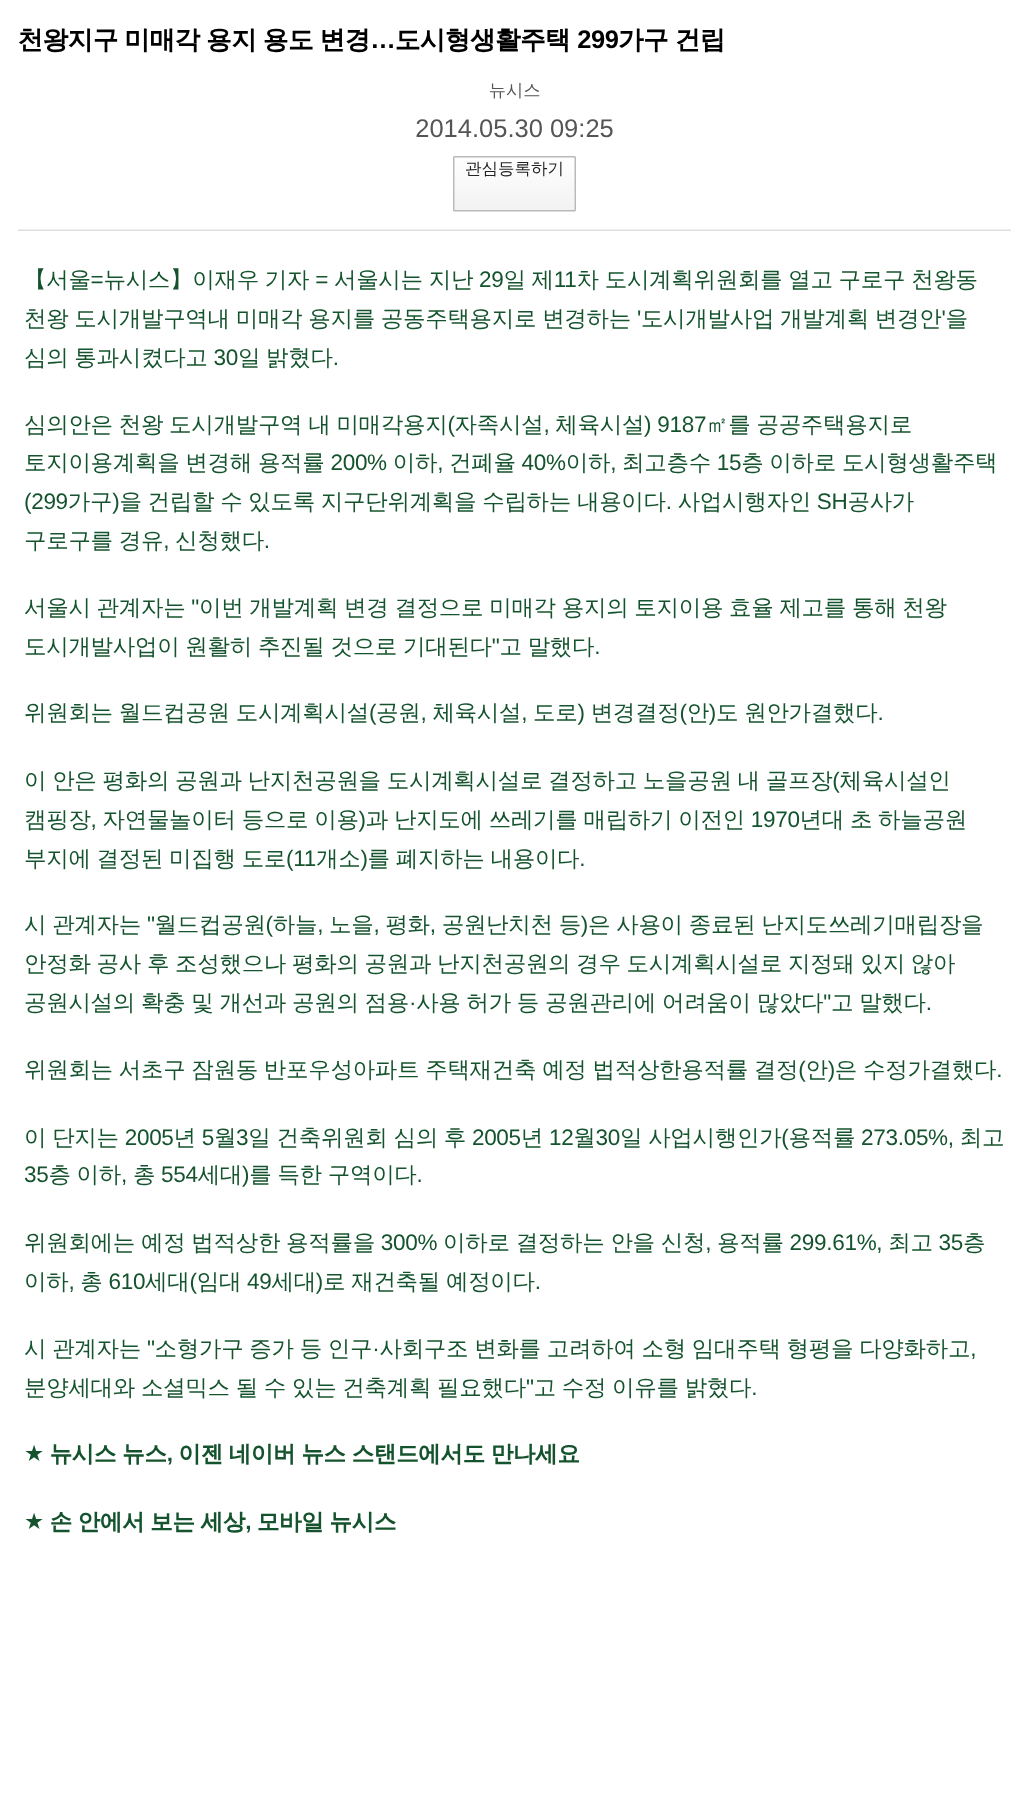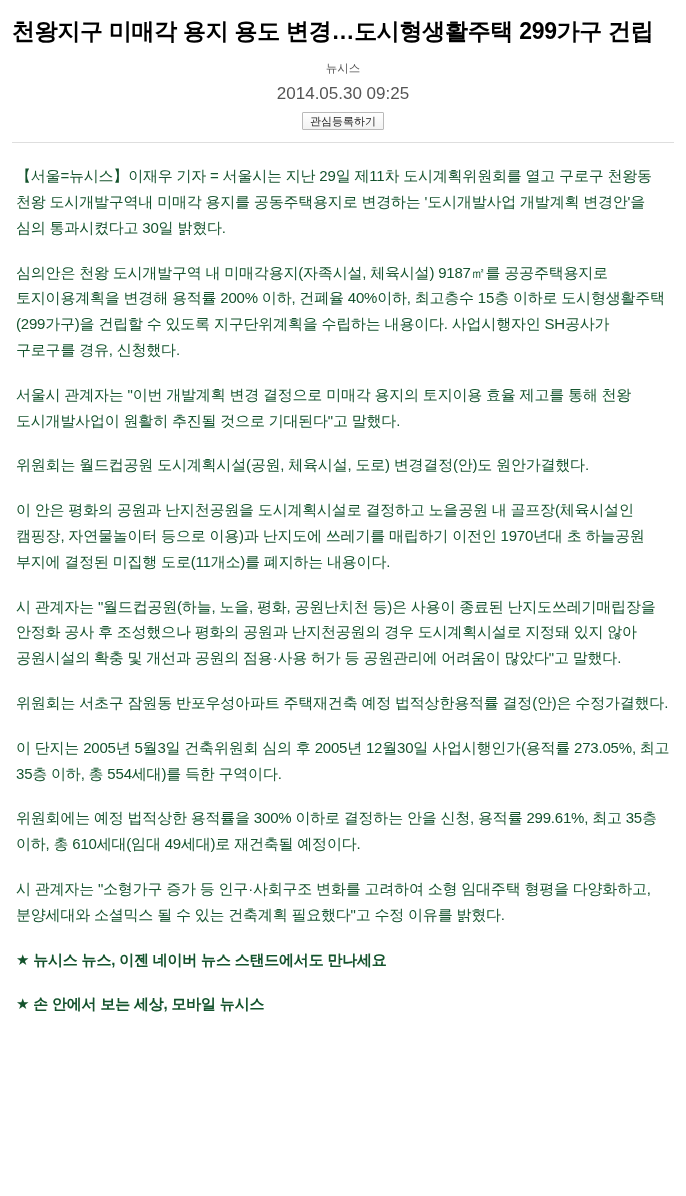--- a/index.html
+++ b/index.html
@@ -13,21 +13,21 @@
     font-family: "Liberation Sans", "DejaVu Sans", sans-serif;
     color: #111111;
     -webkit-font-smoothing: antialiased;
   }
   .page {
     width: 686px;
     box-sizing: border-box;
     padding: 14px 10px 10px 10px;
   }
   .article-title {
-    font-size: 23px;
+    font-size: 17px;
     font-weight: bold;
     line-height: 1.35;
     color: #000000;
     letter-spacing: -0.3px;
     padding: 2px 2px 0 2px;
     margin: 0 0 14px 0;
   }
   .meta-row {
     display: flex;
     align-items: center;
@@ -43,21 +43,21 @@
   .meta-date {
     font-size: 17px;
     color: #555555;
   }
   .subscribe-btn {
     display: inline-block;
     font-size: 11px;
     color: #222222;
     border: 1px solid #b9b9b9;
     background: linear-gradient(#ffffff, #f2f2f2);
-    padding: 2px 7px 1px 7px;
+    padding: 2px 7px 20px 7px;
     border-radius: 1px;
     line-height: 1.2;
     cursor: pointer;
     white-space: nowrap;
   }
   .divider {
     border: 0;
     border-top: 1px solid #dedede;
     margin: 10px 2px 20px 2px;
   }

